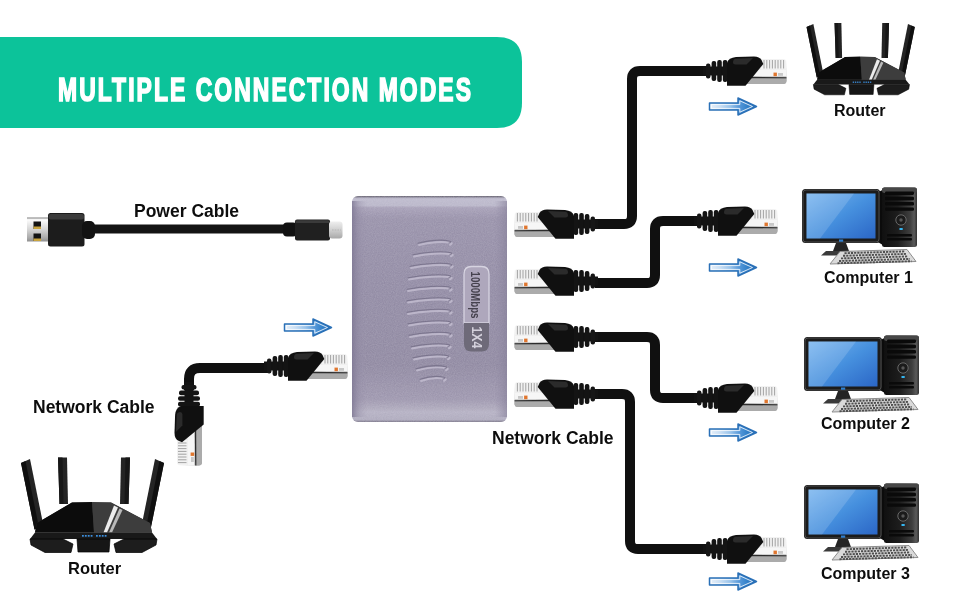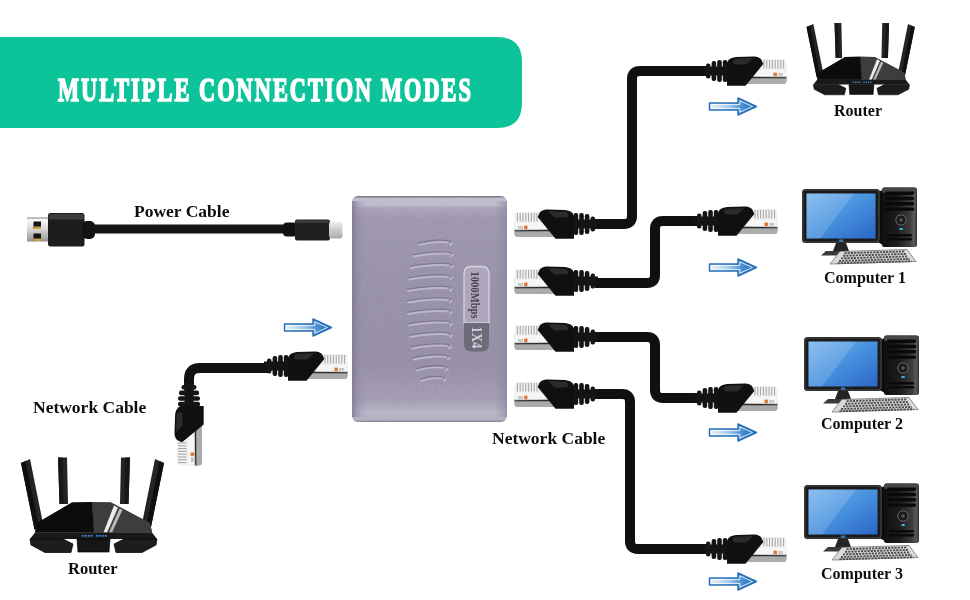--- a/index.html
+++ b/index.html
@@ -1,17 +1,17 @@
 <!DOCTYPE html>
 <html><head>
 <meta charset="utf-8">
 <style>
   html,body{margin:0;padding:0;background:#ffffff;}
   #stage{position:relative;width:970px;height:600px;background:#ffffff;overflow:hidden;
-         font-family:Liberation Serif, serif;}
+         font-family:Liberation Sans, sans-serif;}
   svg{position:absolute;left:0;top:0;}
 </style>
 </head>
 <body>
 <div id="stage">
 <svg width="970" height="600" viewBox="0 0 970 600">
 <defs>
   <filter id="grain" x="0" y="0" width="100%" height="100%">
     <feTurbulence type="fractalNoise" baseFrequency="0.9" numOctaves="2" result="n"></feTurbulence>
     <feColorMatrix in="n" type="matrix" values="0 0 0 0 0.76  0 0 0 0 0.74  0 0 0 0 0.82  0 0 0 0.34 0"></feColorMatrix>

